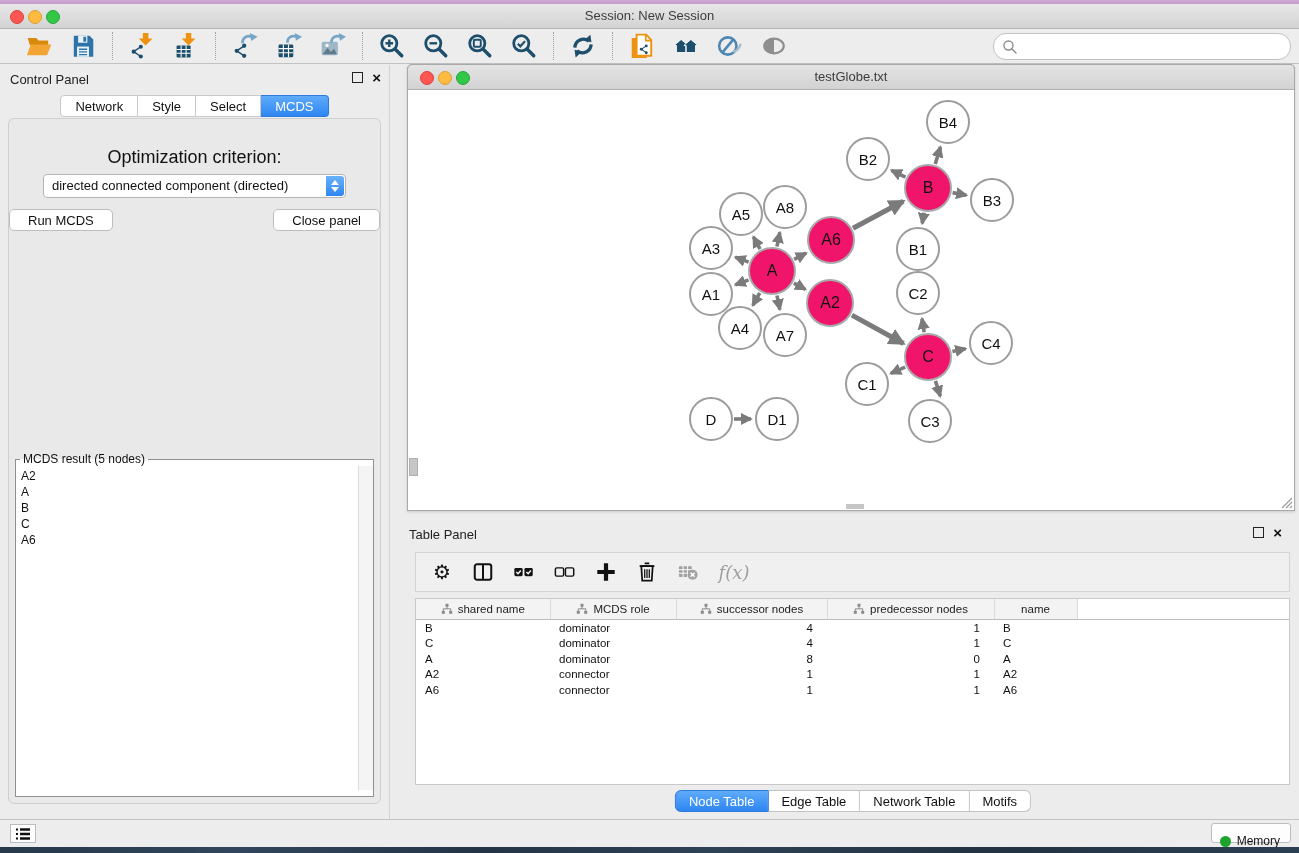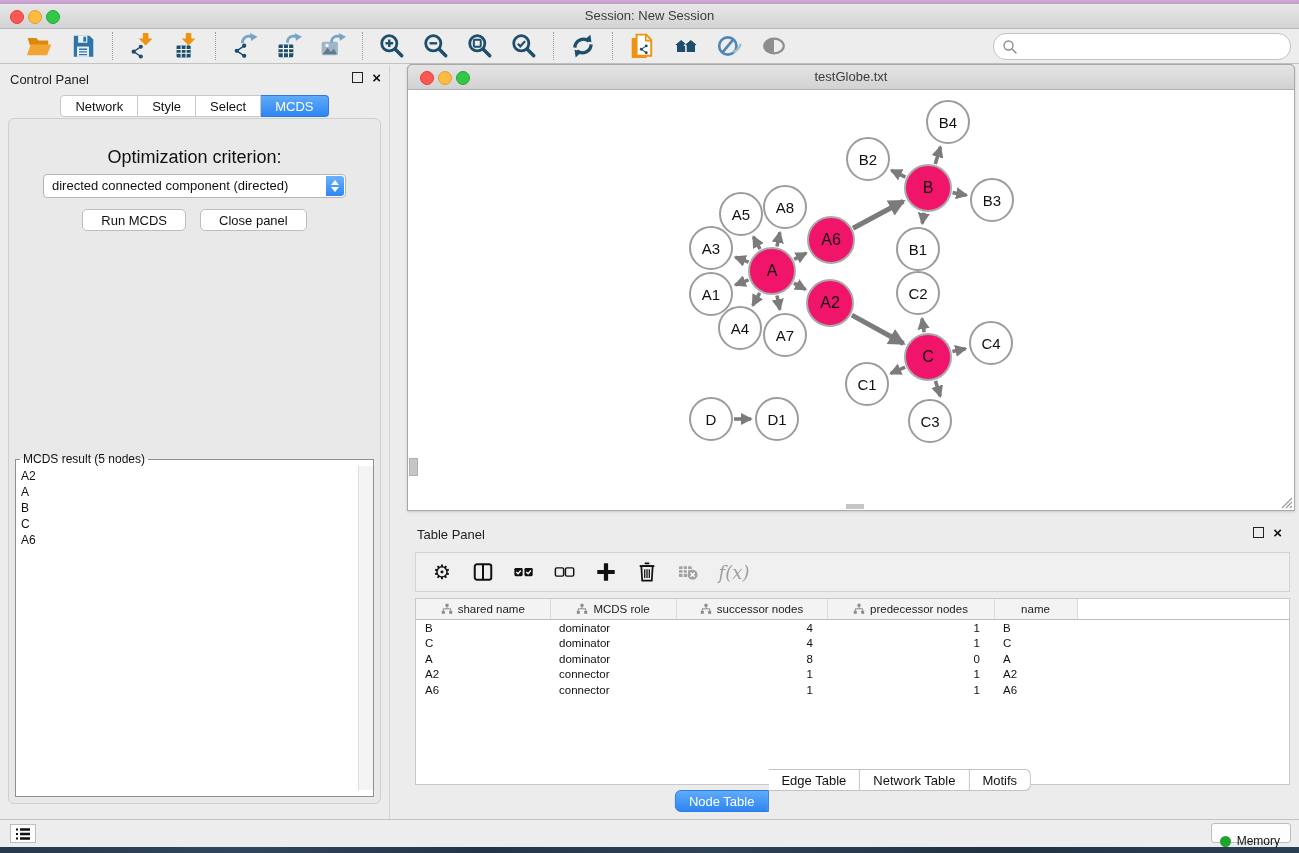--- a/index.html
+++ b/index.html
@@ -40,21 +40,21 @@
   .cp-tab:first-child{border-left:1px solid #C9C9C9;border-radius:4px 0 0 4px;}
   .cp-tab:last-child{border-radius:0 4px 4px 0;}
   .cp-tab.selected{background:linear-gradient(#5FABFA,#2E86F2);border-color:#2E7BDC;color:#fff;}
   .cp-body{position:absolute;left:8px;right:8px;top:53px;bottom:16px;background:#E9E9E9;border:1px solid #CFCFCF;border-radius:6px;}
   .opt-label{text-align:center;margin-top:28px;font-size:18px;color:#111;}
   .combo{position:absolute;left:34px;right:34px;top:55px;height:22px;background:#fff;border:1px solid #B5B5B5;border-radius:4px;cursor:pointer;}
   .combo-text{position:absolute;left:8px;top:3px;font-size:13px;color:#111;white-space:nowrap;}
   .combo-step{position:absolute;right:1px;top:1px;bottom:1px;width:18px;border-radius:0 3px 3px 0;background:linear-gradient(#6AB2FB,#2E86F2);}
   .combo-step .up{position:absolute;left:5px;top:4px;width:0;height:0;border-left:4px solid transparent;border-right:4px solid transparent;border-bottom:5px solid #fff;}
   .combo-step .down{position:absolute;left:5px;bottom:4px;width:0;height:0;border-left:4px solid transparent;border-right:4px solid transparent;border-top:5px solid #fff;}
-  .cp-buttons{position:absolute;left:0;right:0;top:90px;display:flex;justify-content:center;gap:14px;}
+  .cp-buttons{position:absolute;left:0;right:0;top:90px;display:flex;justify-content:space-between;gap:14px;}
   .cp-btn{height:22px;padding:0 18px;font-size:13px;background:#fff;border:1px solid #BDBDBD;border-radius:5px;cursor:pointer;color:#111;}
   .result-box{position:absolute;left:6px;right:6px;top:333px;bottom:6px;border:1px solid #8F8F8F;background:#fff;margin:0;padding:0;}
   .result-box legend{font-size:12px;color:#111;margin-left:4px;padding:0 3px;}
   .result-list{position:absolute;left:0;right:15px;top:2px;bottom:0;overflow:hidden;}
   .result-item{font-size:12px;color:#111;padding:1px 0 1px 5px;line-height:14px;cursor:default;}
   .result-scroll{position:absolute;right:0;top:0;bottom:0;width:14px;background:#F4F4F4;border-left:1px solid #DDD;}
 
   
   .netwin{position:absolute;left:407px;top:64px;width:886px;height:445px;border:1px solid #A9A9A9;border-radius:5px 5px 0 0;background:#701a75;box-shadow:0 1px 3px rgba(0,0,0,0.15);}
   .netwin-titlebar{position:relative;height:24px;background:linear-gradient(#E4E4E4,#D2D2D2);border-bottom:1px solid #B0B0B0;border-radius:4px 4px 0 0;}
@@ -73,21 +73,21 @@
   .tp-fx{font-family:"DejaVu Serif",serif;font-style:italic;font-size:18px;color:#9E9E9E;}
   .tp-gear{font-size:20px;color:#111;line-height:20px;}
   .tablebox{position:absolute;left:8px;right:9px;top:78px;bottom:35px;background:#fff;border:1px solid #C9C9C9;overflow:hidden;}
   table.datatable{border-collapse:collapse;table-layout:fixed;width:100%;}
   .datatable th{background:#F3F3F3;border-bottom:1px solid #BDBDBD;border-right:1px solid #DBDBDB;font-weight:normal;font-size:11.5px;color:#222;height:20px;padding:0;}
   .datatable th .thwrap{display:flex;align-items:center;justify-content:center;gap:5px;}
   .datatable td{font-size:11.5px;color:#111;height:15.5px;padding:0 14px 0 9px;white-space:nowrap;overflow:hidden;}
   .datatable td.num{text-align:right;}
   .tp-tabs{position:absolute;left:50%;transform:translateX(-50%);bottom:8px;display:flex;}
   .tp-tab{height:22px;padding:0 13px;font-size:13px;background:#fff;border:1px solid #C2C2C2;border-left:none;cursor:pointer;color:#111;}
-  .tp-tab:first-child{border-left:1px solid #C2C2C2;border-radius:6px 0 0 6px;margin-top:21px;}
+  .tp-tab:first-child{border-left:1px solid #C2C2C2;border-radius:6px 0 0 6px;}
   .tp-tab:last-child{border-radius:0 6px 6px 0;}
   .tp-tab.selected{background:linear-gradient(#5FABFA,#2E86F2);border-color:#2E7BDC;color:#fff;}
 
   
   .statusbar{position:absolute;left:0;right:0;bottom:6px;height:27px;background:#EDEDED;border-top:1px solid #C2C2C2;}
   .status-list-btn{position:absolute;left:10px;top:4px;width:26px;height:19px;background:#FDFDFD;border:1px solid #BDBDBD;cursor:pointer;display:flex;align-items:center;justify-content:center;padding:0;}
   .memory-btn{position:absolute;right:8px;top:3px;height:20px;background:#FDFDFD;border:1px solid #BDBDBD;border-radius:3px;font-size:12px;color:#111;padding:16px 10px 0 8px;display:flex;align-items:center;gap:6px;cursor:pointer;}
   .memory-dot{width:11px;height:11px;border-radius:50%;background:#1EA32C;display:inline-block;}
 </style>
 </head>
@@ -380,21 +380,21 @@
         </div>
       <div class="vthumb"></div>
       <div class="hthumb"></div>
     </div>
     <svg class="resize-grip" width="13" height="13">
       <path d="M12 2L2 12M12 6L6 12M12 10l-2 2" stroke="#9A9A9A" stroke-width="1.2"></path>
     </svg>
   </div>
 
   <div class="tpanel">
-    <div class="panel-head" style="margin-left:8px;margin-right:9px;">
+    <div class="panel-head" style="margin-right:9px;">
       <span class="panel-title" style="left:2px">Table Panel</span>
       <span class="panel-ctrls">
         <span class="float-btn"></span>
         <span class="close-btn">×</span>
       </span>
     </div>
     <div class="tp-toolbar" id="tp-toolbar">
         <button class="tp-btn">
           <span class="tp-gear">⚙</span>
         </button>

